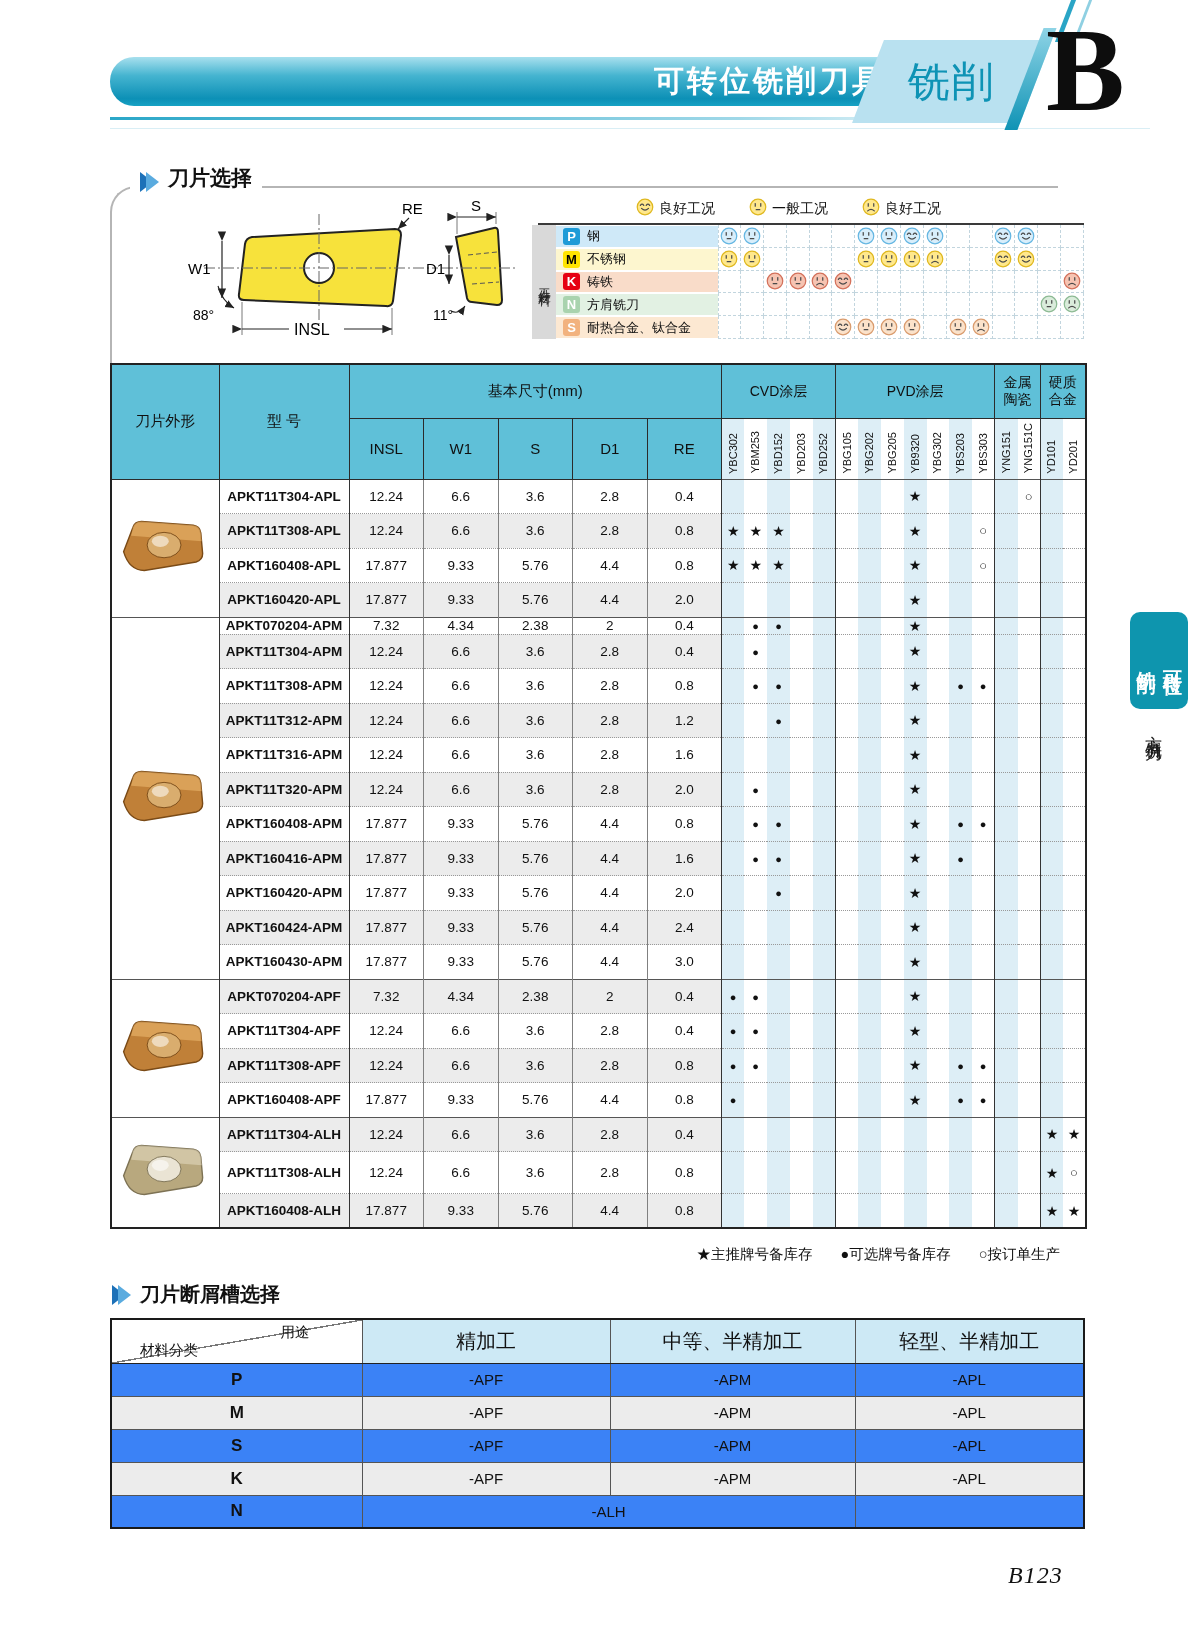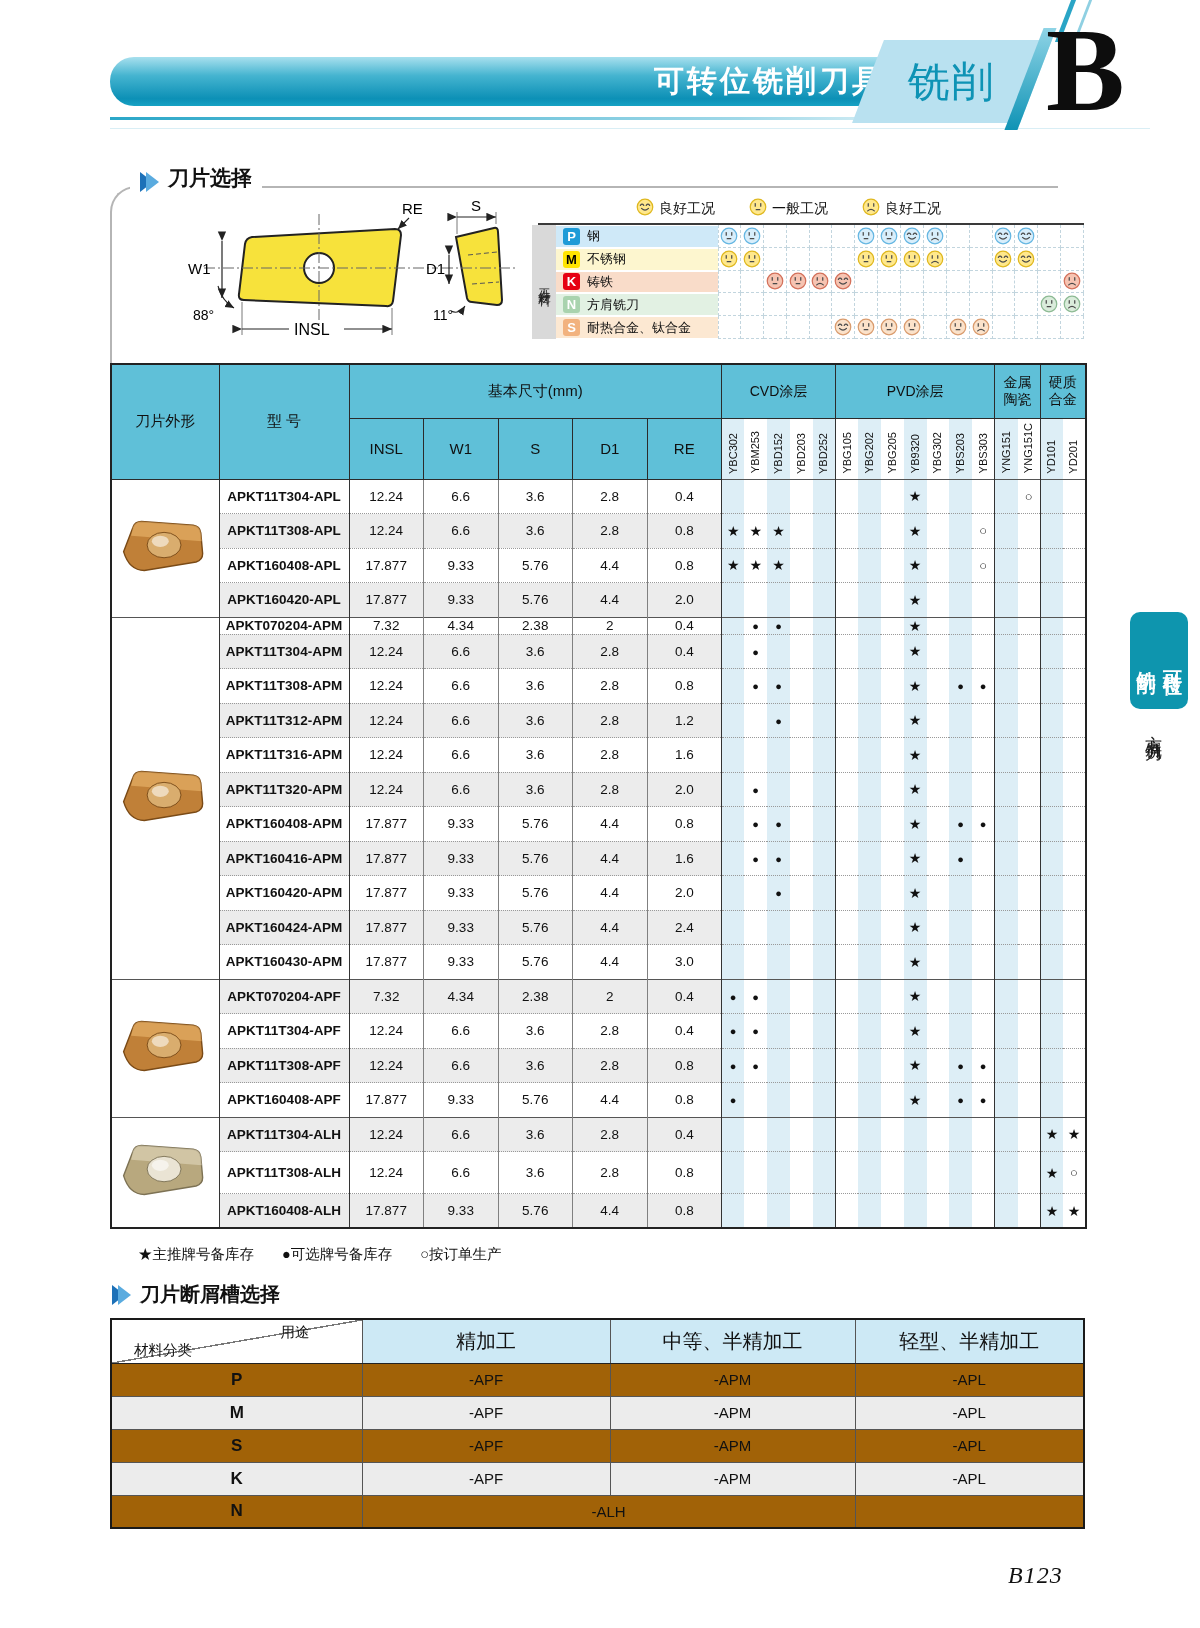--- a/index.html
+++ b/index.html
@@ -61,32 +61,32 @@
   #main-table td.d{font-size:13.5px;border-right:1px solid #808080;}
   #main-table td.d.last{border-right:1.5px solid #333;}
   #main-table td.c{font-size:13px;line-height:1;}
   #main-table td.c.stripe{background:#ddeef6;}
   #main-table td.c.gend{border-right:1.5px solid #333;}
   #main-table tr.alt td.m,#main-table tr.alt td.d{background:#ececec;}
   #main-table tr.rrow td{border-top:1px dotted #999;}
   #main-table tr.gstart td{border-top:1.8px solid #555;}
   .s-star{font-size:14px;} .s-dot{font-size:11px;} .s-circle{font-size:13px;}
 
-  #footnote{left:110px;top:1245px;width:950px;font-size:14.5px;color:#111;}
+  #footnote{left:110px;top:1245px;width:950px;text-align:right;font-size:14.5px;color:#111;}
   #footnote span{margin-left:28px;}
 
   
   #cb-table{left:110px;top:1318px;}
-  #cb-table table{border-collapse:collapse;table-layout:fixed;width:973px;border:2px solid #1a1a1a;background:#a16207;}
+  #cb-table table{border-collapse:collapse;table-layout:fixed;width:973px;border:2px solid #1a1a1a;background:#3b82f6;}
   #cb-table th,#cb-table td{border:1px solid #555;text-align:center;vertical-align:middle;}
   #cb-table th.colh{background:#cde9f5;font-size:20px;font-weight:normal;border-bottom:1.5px solid #222;}
   #cb-table th.corner{background:#fff;position:relative;border-bottom:1.5px solid #222;
     background-image:linear-gradient(to bottom right,transparent calc(50% - 0.7px),#777 calc(50% - 0.7px),#777 calc(50% + 0.7px),transparent calc(50% + 0.7px));}
   .cnr-top{position:absolute;top:3px;right:52px;font-size:14.5px;font-weight:normal;}
-  .cnr-bot{position:absolute;bottom:3px;left:22px;font-size:14.5px;font-weight:normal;}
+  .cnr-bot{position:absolute;bottom:3px;left:28px;font-size:14.5px;font-weight:normal;}
   #cb-table td.mat{font-weight:bold;font-size:17px;}
   #cb-table td.use{font-size:15px;}
   #cb-table tr.alt2 td{background:#ececec;}
 
   
   #side-tab{left:1130px;top:612px;width:58px;height:97px;background:#0e95ae;border-radius:10px;
     display:flex;align-items:center;justify-content:center;}
   #side-tab .vtxt{writing-mode:vertical-rl;font-size:19px;font-weight:bold;color:#fff;letter-spacing:3px;line-height:1.4;}
   #side-tab .vtxt span{display:block;}
   #side-sub{left:1142px;top:722px;writing-mode:vertical-rl;font-size:17px;letter-spacing:4px;color:#1a1a1a;}

